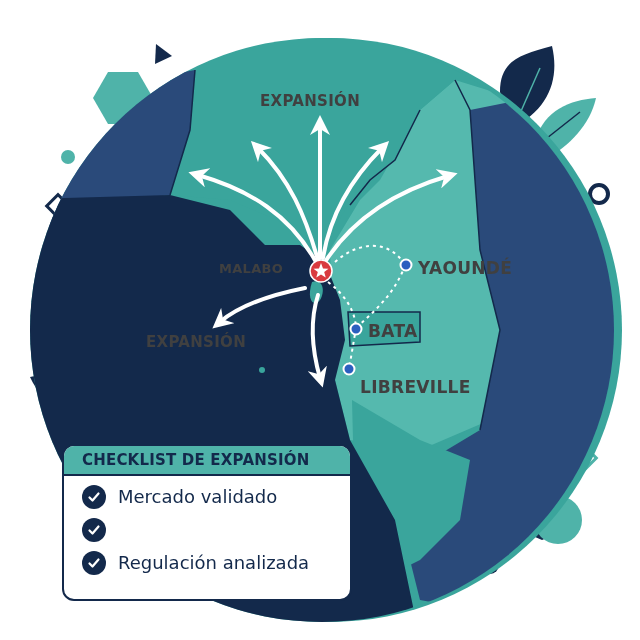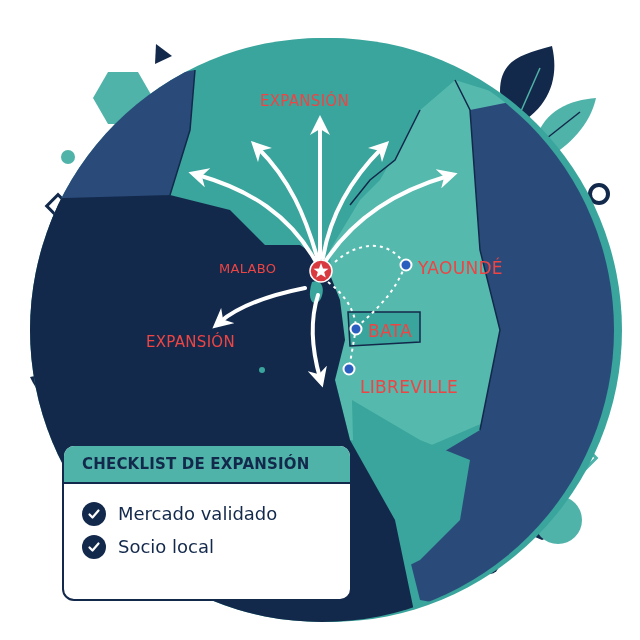--- a/index.html
+++ b/index.html
@@ -1,31 +1,31 @@
 <!DOCTYPE html>
 <html><head>
 <meta charset="utf-8">
 <style>
   html, body { margin: 0; padding: 0; background: #ffffff; }
   body { width: 640px; height: 640px; position: relative; overflow: hidden;
          font-family: "Liberation Sans", "DejaVu Sans", sans-serif; }
   #scene { position: absolute; left: 0; top: 0; width: 640px; height: 640px; }
-  .lbl { position: absolute; color: #ef4444; font-weight: 400; white-space: nowrap;
+  .lbl { position: absolute; color: #404040; font-weight: 700; white-space: nowrap;
          letter-spacing: 0.3px; font-family: "DejaVu Sans", "Liberation Sans", sans-serif; }
   .lbl-exp { font-size: 15px; }
   .lbl-city { font-size: 17px; }
   .lbl-malabo { font-size: 13px; }
   .checklist { position: absolute; left: 62px; top: 444px; width: 290px; height: 157px;
                background: #ffffff; border: 2px solid #13294b; border-radius: 12px;
                overflow: hidden; box-sizing: border-box; }
-  .checklist-head { background: #4fb3a9; height: 38px; border-bottom: 2px solid #13294b;
+  .checklist-head { background: #4fb3a9; height: 30px; border-bottom: 2px solid #13294b;
                     display: flex; align-items: center; padding-left: 18px; box-sizing: border-box; }
   .checklist-title { color: #13294b; font-weight: 700; font-size: 15px;
                      font-family: "DejaVu Sans", "Liberation Sans", sans-serif; letter-spacing: 0.2px; }
-  .checklist-items { padding: 13px 0 0 18px; }
+  .checklist-items { padding: 4px 0 0 18px; }
   .item { display: flex; align-items: center; height: 33px; }
   .check { width: 24px; height: 24px; border-radius: 50%; background: #13294b;
            display: flex; align-items: center; justify-content: center; margin-right: 12px; flex: none; }
   .item-text { font-size: 18px; color: #13294b;
                font-family: "DejaVu Sans", "Liberation Sans", sans-serif; }
 </style>
 </head>
 <body>
 
 <svg id="scene" viewBox="0 0 640 640" xmlns="http://www.w3.org/2000/svg">
@@ -132,16 +132,23 @@
           </svg>
       </span>
       <span class="item-text">Mercado validado</span>
     </div>
     <div class="item">
       <span class="check">
         <svg width="14" height="14" viewBox="0 0 14 14">
             <path d="M2.5,7.5 L5.5,10.5 L11.5,3.5" fill="none" stroke="#ffffff" stroke-width="2.2" stroke-linecap="round" stroke-linejoin="round"></path>
           </svg>
       </span>
-      <span class="item-text">Socio local</span>
+    </div>
+    <div class="item">
+      <span class="check">
+        <svg width="14" height="14" viewBox="0 0 14 14">
+            <path d="M2.5,7.5 L5.5,10.5 L11.5,3.5" fill="none" stroke="#ffffff" stroke-width="2.2" stroke-linecap="round" stroke-linejoin="round"></path>
+          </svg>
+      </span>
+      <span class="item-text">Regulación analizada</span>
     </div>
   </div>
 </div>
 
 </body></html>

